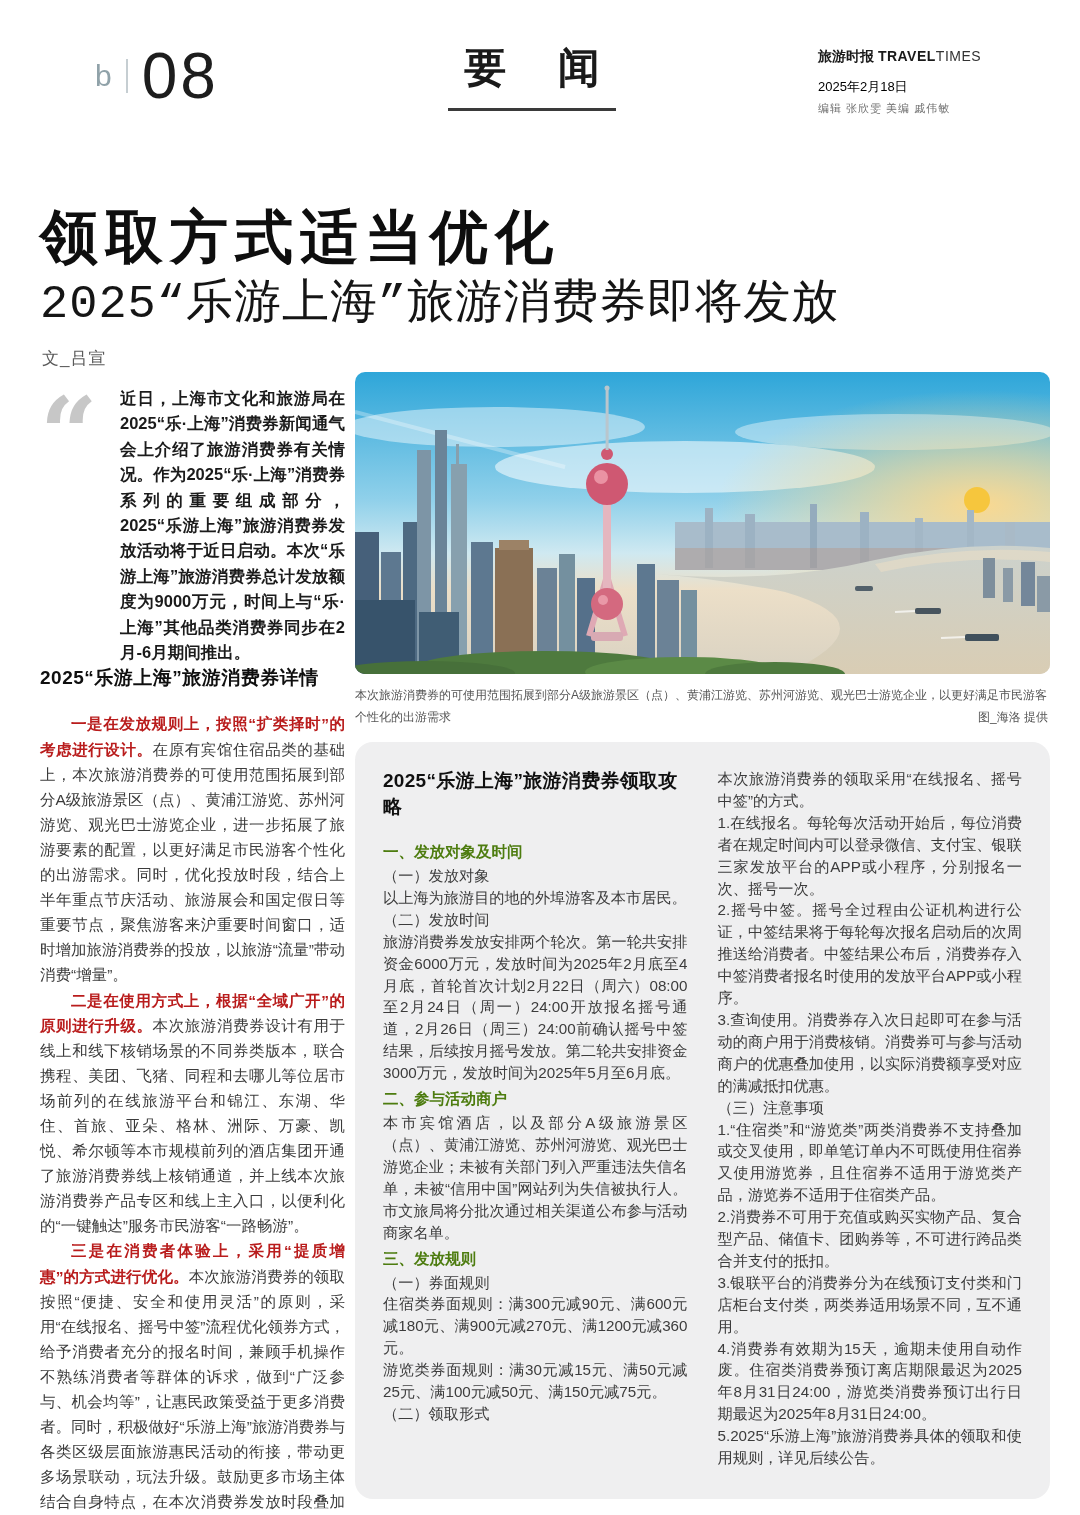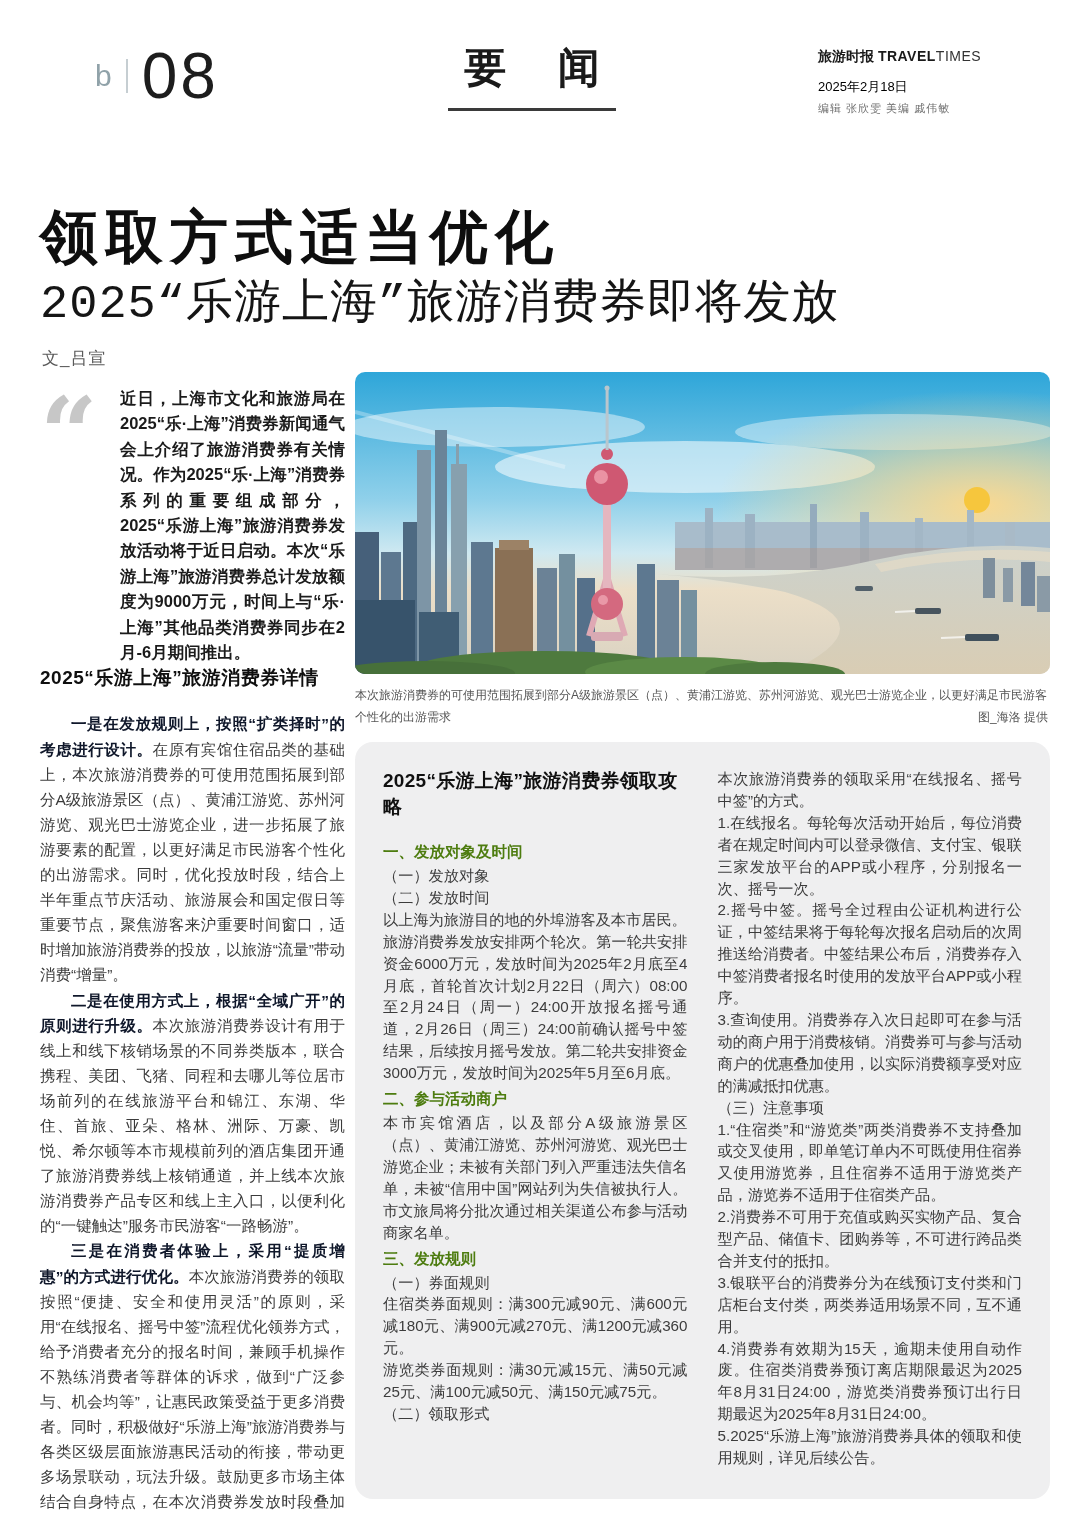--- a/index.html
+++ b/index.html
@@ -34,21 +34,21 @@
   .colL { width:305px; flex:0 0 305px; }
   .colR { width:695px; flex:0 0 695px; }
   
   .intro { position:relative; padding-left:80px; margin-top:14px; font-size:16.5px; font-weight:700;
            line-height:25.4px; color:#1b1b1b; text-align:justify; }
   .intro .quote { position:absolute; left:0; top:2px; font-family:"DejaVu Serif", serif;
                   font-size:100px; line-height:0.9; color:#c7c7c7; }
   .detail-head { font-size:19px; font-weight:700; color:#0f0f0f; letter-spacing:0.5px; }
   .lpara { margin-top:0; font-size:15.5px; line-height:25.1px; color:#3b3b3b; text-align:justify; text-indent:2em; }
   .lpara:first-of-type { margin-top:20px; }
-  .lpara .lead { font-weight:700; color:#0f172a; }
+  .lpara .lead { font-weight:700; color:#b91c1c; }
   
   .photo { width:695px; height:302px; border-radius:10px; overflow:hidden; position:relative; }
   .photo svg { display:block; }
   .caption { position:relative; margin-top:10px; font-size:12px; line-height:22px; color:#555; width:695px; }
   .caption .credit { position:absolute; right:2px; bottom:0; color:#555; }
   
   .gbox { margin-top:14px; width:695px; min-height:724px; background:#efeff0; border-radius:18px;
           padding:26px 28px 30px; display:flex; gap:30px; }
   .gcol { flex:1 1 0; min-width:0; }
   .gbox-title { font-size:19px; font-weight:700; color:#101010; margin-bottom:20px; letter-spacing:0.3px; }
@@ -192,22 +192,22 @@
       <div class="caption">
         <span>本次旅游消费券的可使用范围拓展到部分A级旅游景区（点）、黄浦江游览、苏州河游览、观光巴士游览企业，以更好满足市民游客个性化的出游需求</span>
         <span class="credit">图_海洛 提供</span>
       </div>
 
       <div class="gbox">
         <div class="gcol">
           <div class="gbox-title">2025“乐游上海”旅游消费券领取攻略</div>
           <div class="bh">一、发放对象及时间</div>
           <div class="bx">（一）发放对象</div>
+          <div class="bx">以上海为旅游目的地的外埠游客及本市居民。</div>
           <div class="bx">（二）发放时间</div>
-          <div class="bx">以上海为旅游目的地的外埠游客及本市居民。</div>
           <div class="bx">旅游消费券发放安排两个轮次。第一轮共安排资金6000万元，发放时间为2025年2月底至4月底，首轮首次计划2月22日（周六）08:00至2月24日（周一）24:00开放报名摇号通道，2月26日（周三）24:00前确认摇号中签结果，后续按月摇号发放。第二轮共安排资金3000万元，发放时间为2025年5月至6月底。</div>
           <div class="bh">二、参与活动商户</div>
           <div class="bx">本市宾馆酒店，以及部分A级旅游景区（点）、黄浦江游览、苏州河游览、观光巴士游览企业；未被有关部门列入严重违法失信名单，未被“信用中国”网站列为失信被执行人。市文旅局将分批次通过相关渠道公布参与活动商家名单。</div>
           <div class="bh">三、发放规则</div>
           <div class="bx">（一）券面规则</div>
           <div class="bx">住宿类券面规则：满300元减90元、满600元减180元、满900元减270元、满1200元减360元。</div>
           <div class="bx">游览类券面规则：满30元减15元、满50元减25元、满100元减50元、满150元减75元。</div>
           <div class="bx">（二）领取形式</div>
         </div>
         <div class="gcol">

